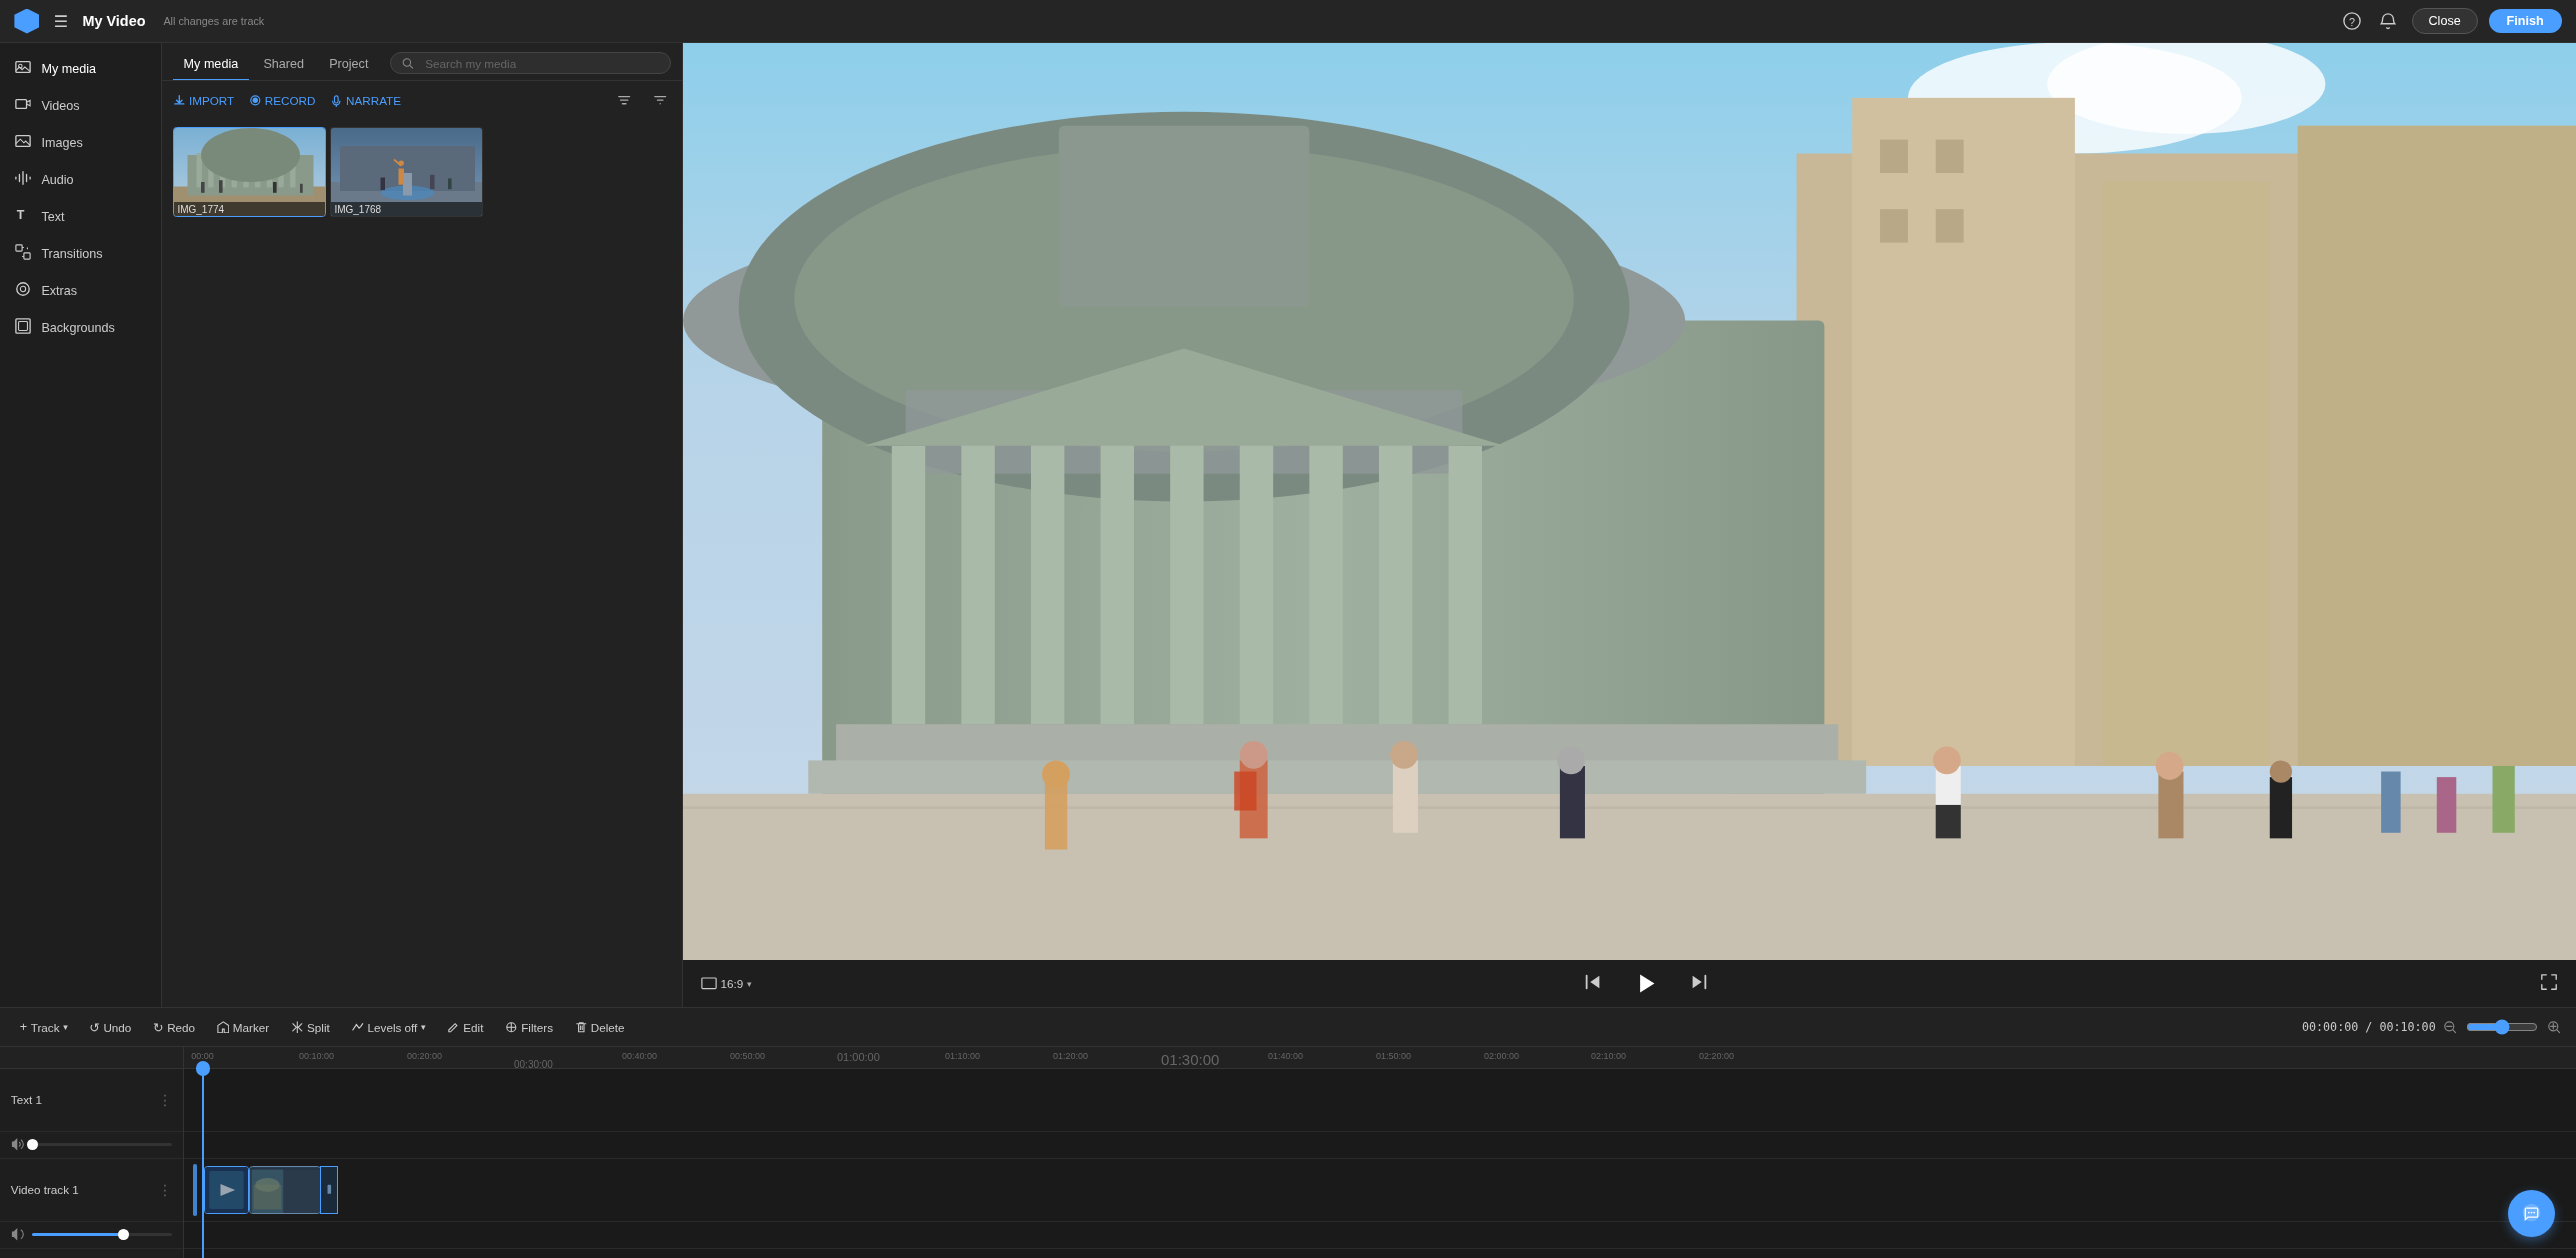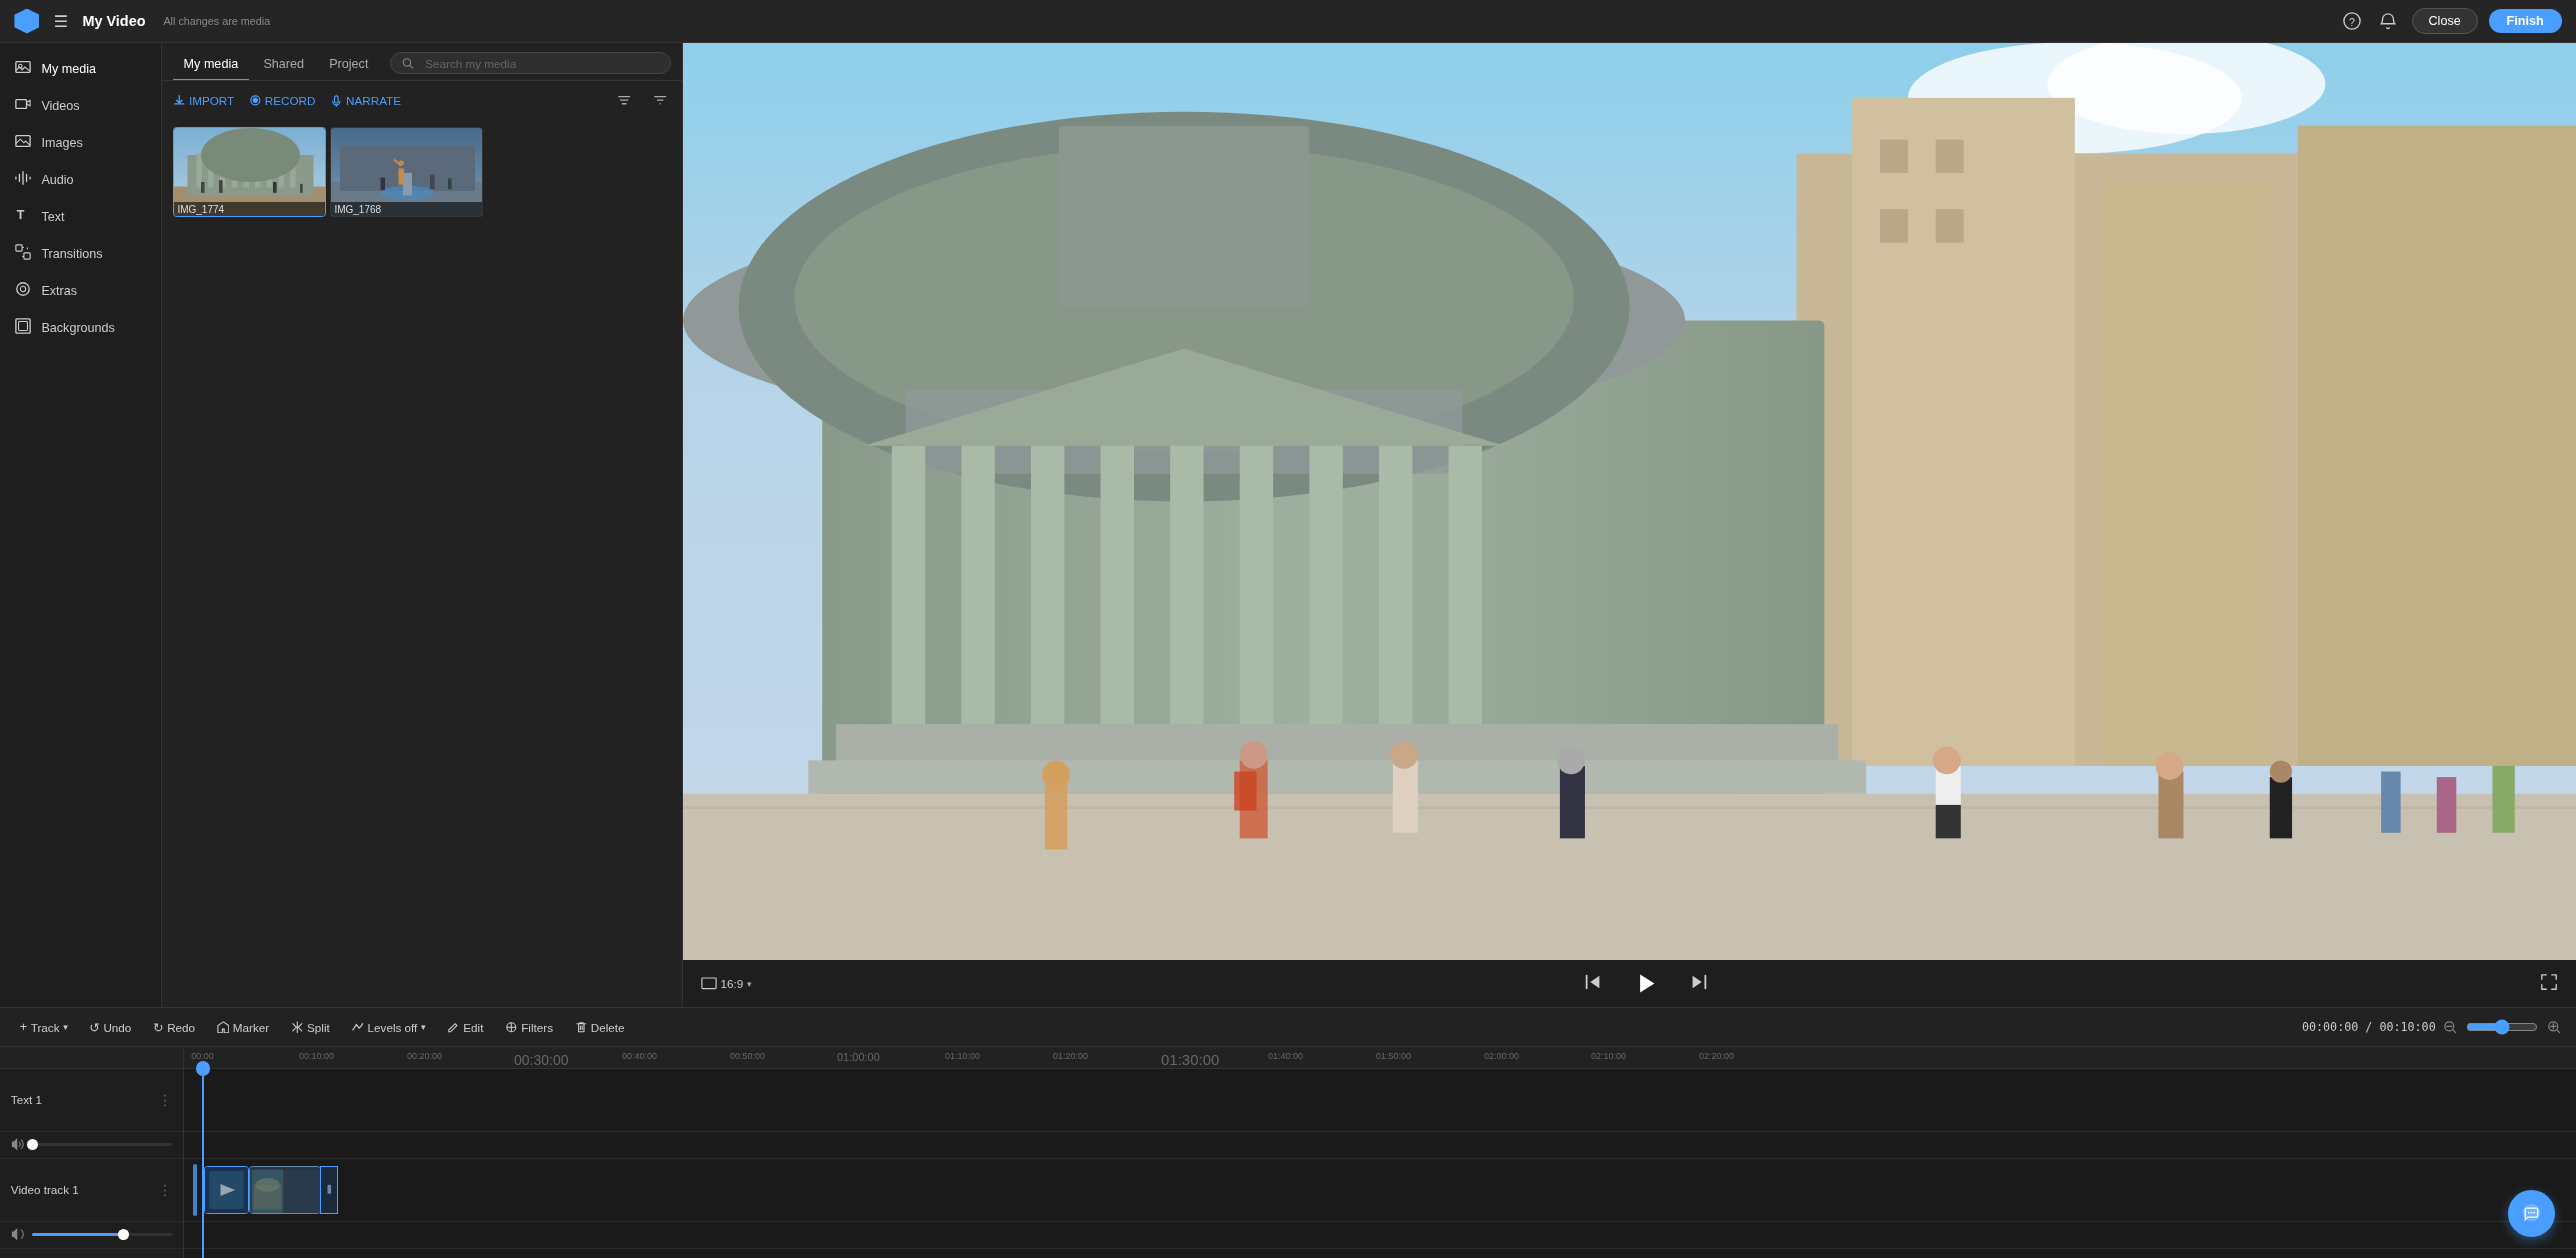--- a/index.html
+++ b/index.html
@@ -452,21 +452,21 @@
       box-shadow: 0 3.6px 10.8px rgba(74,158,255,0.4);
     }
   </style>
 </head>
 <body>
 
 <div class="top-bar">
   <div class="top-bar-logo"></div>
   <button class="icon-btn top-bar-hamburger">☰</button>
   <span class="top-bar-title">My Video</span>
-  <span class="top-bar-saved">All changes are media</span>
+  <span class="top-bar-saved">All changes are track</span>
   <div class="top-bar-spacer"></div>
   <div class="top-bar-right">
     <button class="icon-btn" title="Help">
       <svg width="18" height="18" viewBox="0 0 20 20" fill="none" style="font-size:18px">
         <circle cx="10" cy="10" r="9" stroke="#ccc" stroke-width="1.5"></circle>
         <text x="10" y="15" text-anchor="middle" fill="#ccc" font-size="12" font-family="sans-serif">?</text>
       </svg>
     </button>
     <button class="icon-btn" title="Notifications">
       <svg width="18" height="18" viewBox="0 0 20 20" fill="none">
@@ -922,21 +922,21 @@
 
     </div>
 
     <div class="timeline-tracks">
 
       <div class="timeline-ruler" style="width:1795px;min-width:100%;">
         <div style="position:relative;width:100%;height:100%;">
           <span style="position:absolute;left:7.2px;top:3.6px;font-size:9px;color:#666;">00:00</span>
           <span style="position:absolute;left:115px;top:3.6px;font-size:9px;color:#666;">00:10:00</span>
           <span style="position:absolute;left:223px;top:3.6px;font-size:9px;color:#666;">00:20:00</span>
-          <span style="position:absolute;left:330px;top:5px;font-size:14px;color:#666;">00:30:00</span>
+          <span style="position:absolute;left:330px;top:12px;font-size:10px;color:#666;">00:30:00</span>
           <span style="position:absolute;left:438px;top:3.6px;font-size:9px;color:#666;">00:40:00</span>
           <span style="position:absolute;left:546px;top:3.6px;font-size:9px;color:#666;">00:50:00</span>
           <span style="position:absolute;left:653px;top:3.6px;font-size:11px;color:#666;">01:00:00</span>
           <span style="position:absolute;left:761px;top:3.6px;font-size:9px;color:#666;">01:10:00</span>
           <span style="position:absolute;left:869px;top:3.6px;font-size:9px;color:#666;">01:20:00</span>
           <span style="position:absolute;left:977px;top:3.6px;font-size:15px;color:#666;">01:30:00</span>
           <span style="position:absolute;left:1084px;top:3.6px;font-size:9px;color:#666;">01:40:00</span>
           <span style="position:absolute;left:1192px;top:3.6px;font-size:9px;color:#666;">01:50:00</span>
           <span style="position:absolute;left:1300px;top:3.6px;font-size:9px;color:#666;">02:00:00</span>
           <span style="position:absolute;left:1407px;top:3.6px;font-size:9px;color:#666;">02:10:00</span>

